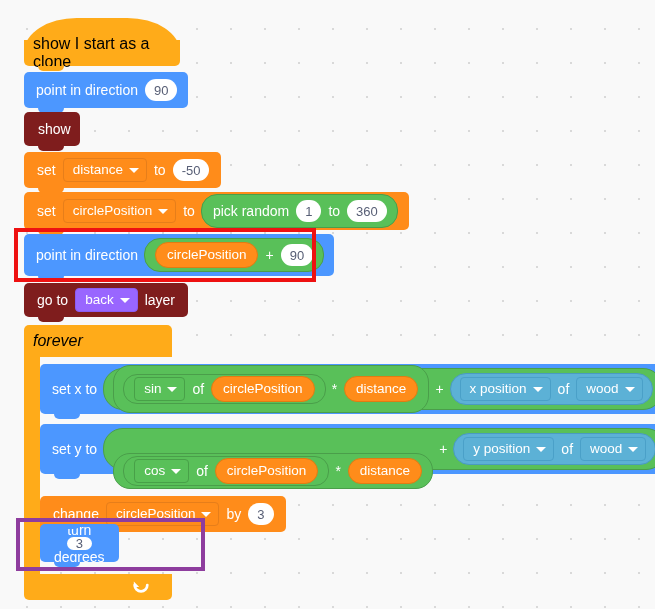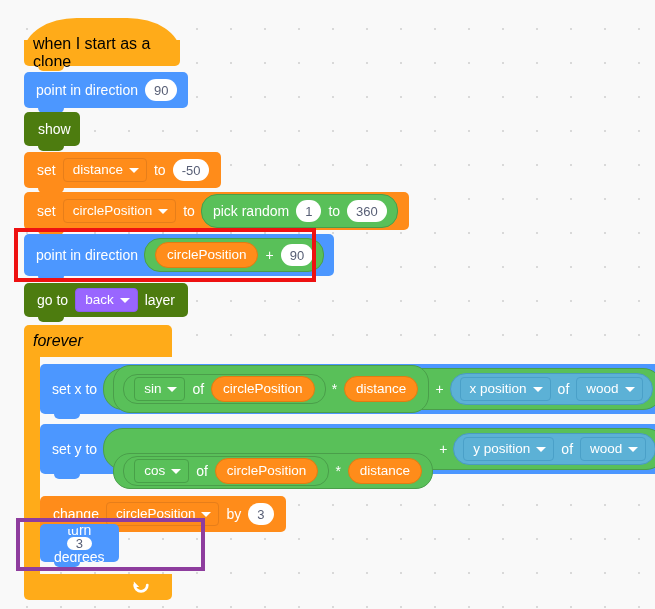--- a/index.html
+++ b/index.html
@@ -60,21 +60,21 @@
     content: "";
     position: absolute;
     left: 14px;
     bottom: -5px;
     width: 26px;
     height: 5px;
     background: inherit;
     border-radius: 0 0 6px 6px;
   }
   .c-motion   { background: #4C97FF; justify-content: center; }
-  .c-looks    { background: #4d7c0f; }
+  .c-looks    { background: #7f1d1d; }
   .c-vars     { background: #FF8C1A; }
 
   
   .hat {
     position: absolute;
     left: 24px;
     top: 18px;
     width: 156px;
     height: 48px;
   }
@@ -257,21 +257,21 @@
   }
 </style>
 </head>
 <body>
 
 <div id="canvas">
 
   <div class="hat">
     <div class="hat-cap"></div>
     <div class="hat-body">
-      <span class="lbl">when I start as a clone</span>
+      <span class="lbl">show I start as a clone</span>
     </div>
     <div class="hat-bump"></div>
   </div>
 
   <div class="blk c-motion notch-top bump-bottom" style="left:24px; top:72px; height:36px; padding:0 8px;">
     <span class="lbl">point in direction</span>
     <span class="num-oval">90</span>
   </div>
 
   <div class="blk c-looks notch-top bump-bottom" style="left:24px; top:112px; height:34px; padding:0 10px; width:56px;">

